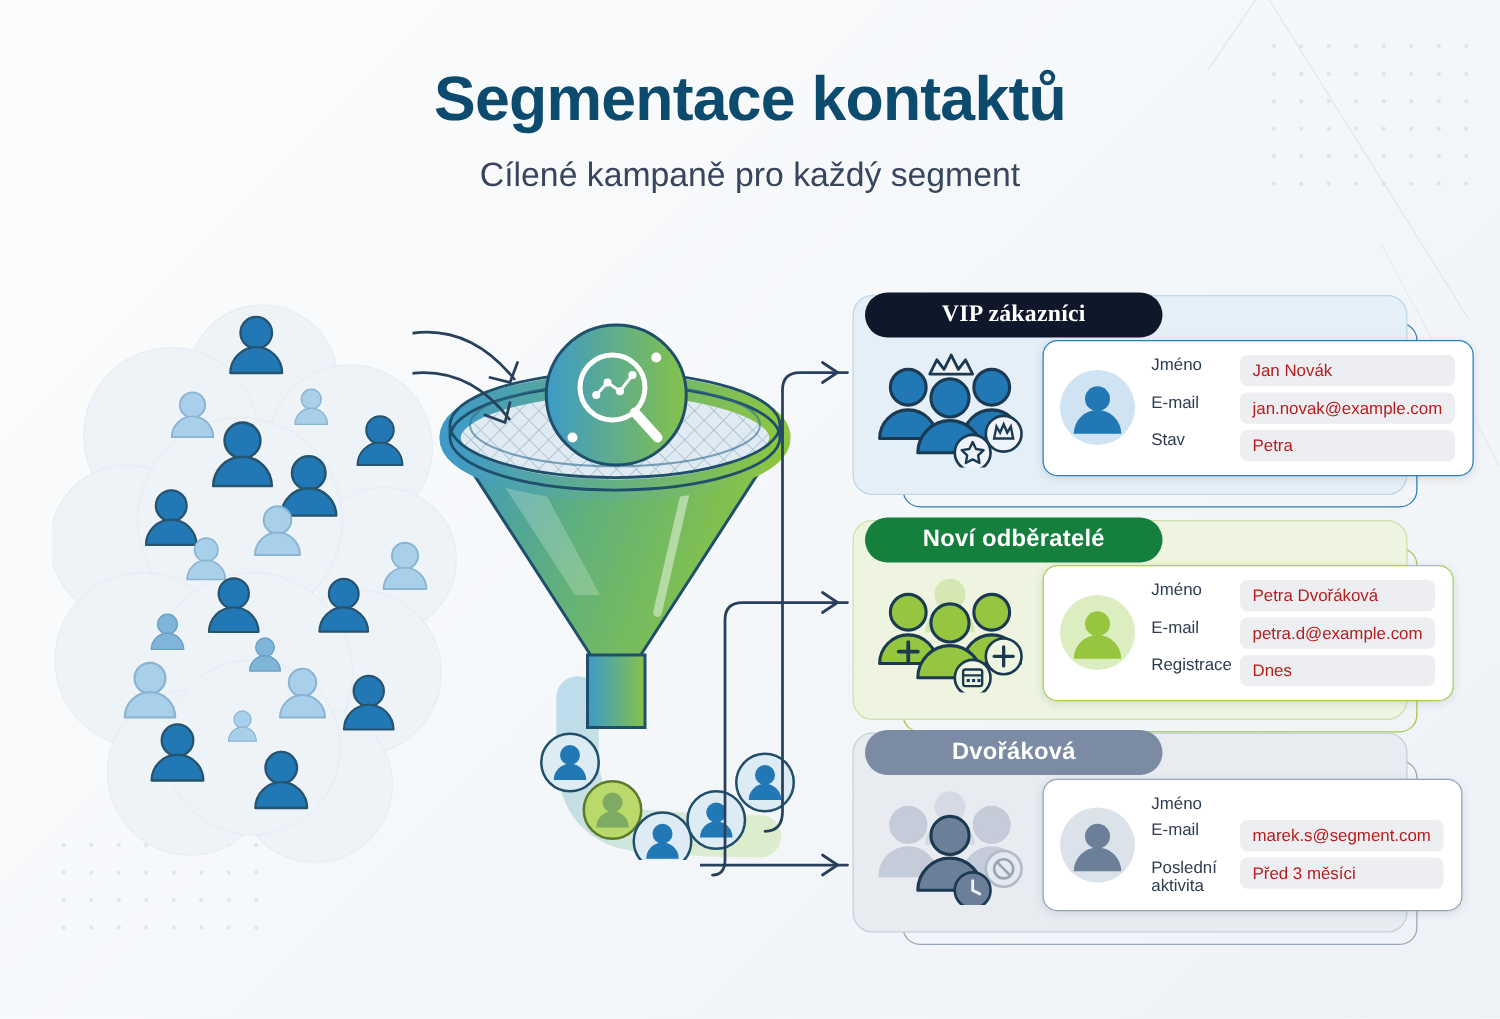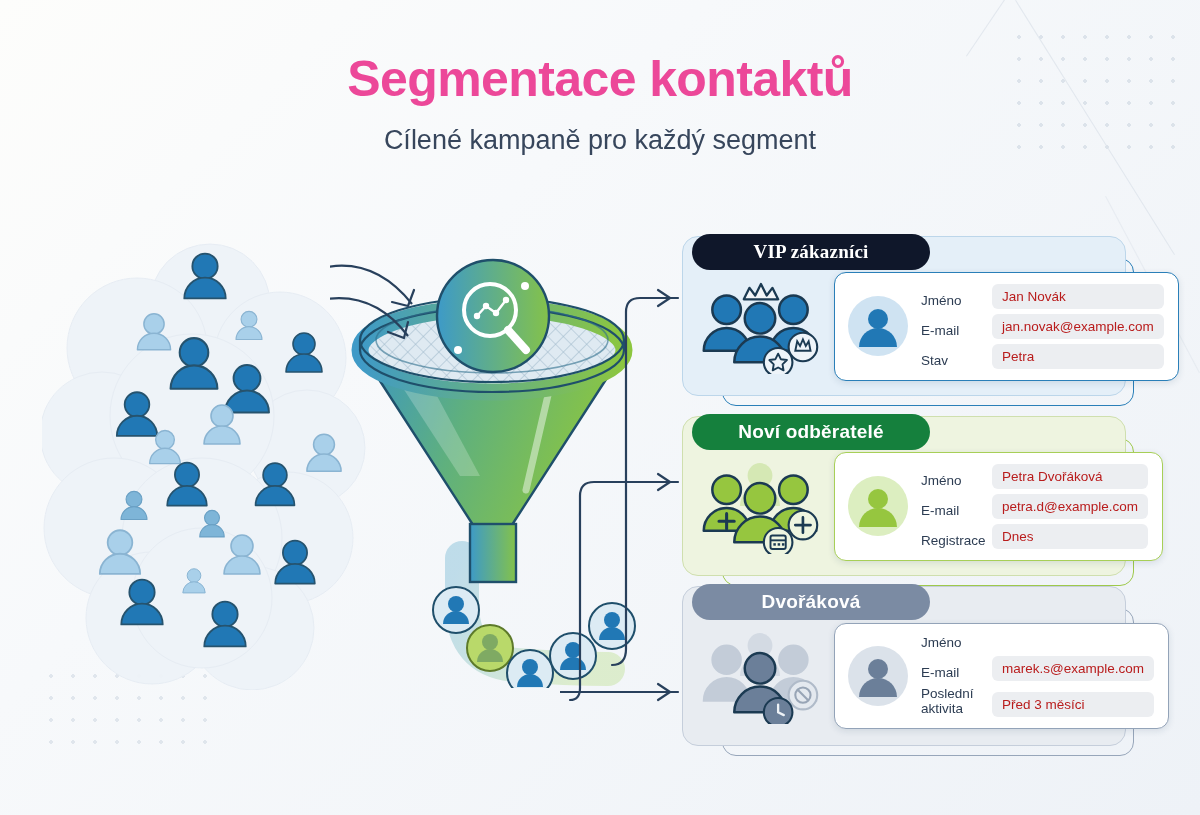--- a/index.html
+++ b/index.html
@@ -21,21 +21,21 @@
     background-size:22px 22px;
     opacity:.55;
   }
   #dots-tr{ right:16px; top:26px; width:176px; height:136px; }
   #dots-bl{ left:40px;  bottom:58px; width:178px; height:92px; opacity:.5;}
   .diag{ background:#dbe2ea; height:1px; transform-origin:0 0; opacity:.75;}
 
   
   .header{ position:absolute; top:52px; left:0; right:0; text-align:center;}
   .title{
-    font-size:50px; font-weight:bold; color:#ec4899; letter-spacing:-.6px;
+    font-size:50px; font-weight:bold; color:#0c4a6e; letter-spacing:-.6px;
     line-height:1.1;
   }
   .subtitle{
     margin-top:18px; font-size:27px; color:#37465c; font-weight:400;
   }
 
   
   #crowd{ position:absolute; left:42px; top:238px; width:330px; height:452px; }
   #crowd svg{ width:100%; height:100%; display:block; }
 
@@ -78,21 +78,21 @@
 
   .detail-card{
     flex:1; margin-left:4px; margin-right:2px;
     background:#fff; border-radius:12px; padding:11px 14px 11px 12px;
     display:flex; align-items:center; gap:12px;
     box-shadow:0 2px 7px rgba(28,55,90,.12);
   }
   .avatar{ width:62px; height:62px; border-radius:50%; flex:0 0 62px; position:relative;}
   .avatar svg{ width:100%; height:100%; display:block;}
   .fields{ flex:1; display:flex; flex-direction:column; gap:5px;}
-  .field-row{ display:flex; align-items:flex-end; gap:9px;}
+  .field-row{ display:flex; align-items:flex-start; gap:9px;}
   .f-label{
     font-size:13.5px; color:#2c3c52; width:62px; flex:0 0 62px;
     line-height:1.18;
   }
   .f-value{
     flex:1; background:#eceef1; border-radius:6px;
     font-size:13.5px; color:#b91c1c; padding:5px 10px;
     white-space:nowrap; overflow:hidden; text-overflow:ellipsis;
   }
 
@@ -476,21 +476,21 @@
             <circle cx="31" cy="24" r="10" fill="#6b7f99"></circle>
             <path d="M12 52 a19 19 0 0 1 38 0 z" fill="#6b7f99"></path>
           </svg>
         </div>
         <div class="fields">
           <div class="field-row">
             <div class="f-label">Jméno</div>
           </div>
           <div class="field-row">
             <div class="f-label">E-mail</div>
-            <div class="f-value">marek.s@example.com</div>
+            <div class="f-value">marek.s@segment.com</div>
           </div>
           <div class="field-row">
             <div class="f-label">Poslední aktivita</div>
             <div class="f-value">Před 3 měsíci</div>
           </div>
         </div>
       </div>
     </div>
   </div>
 

